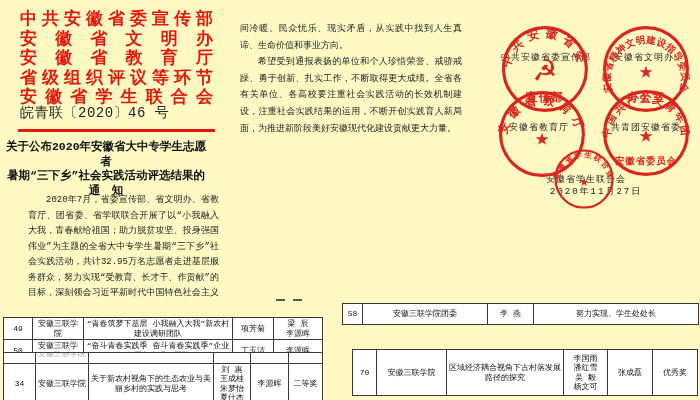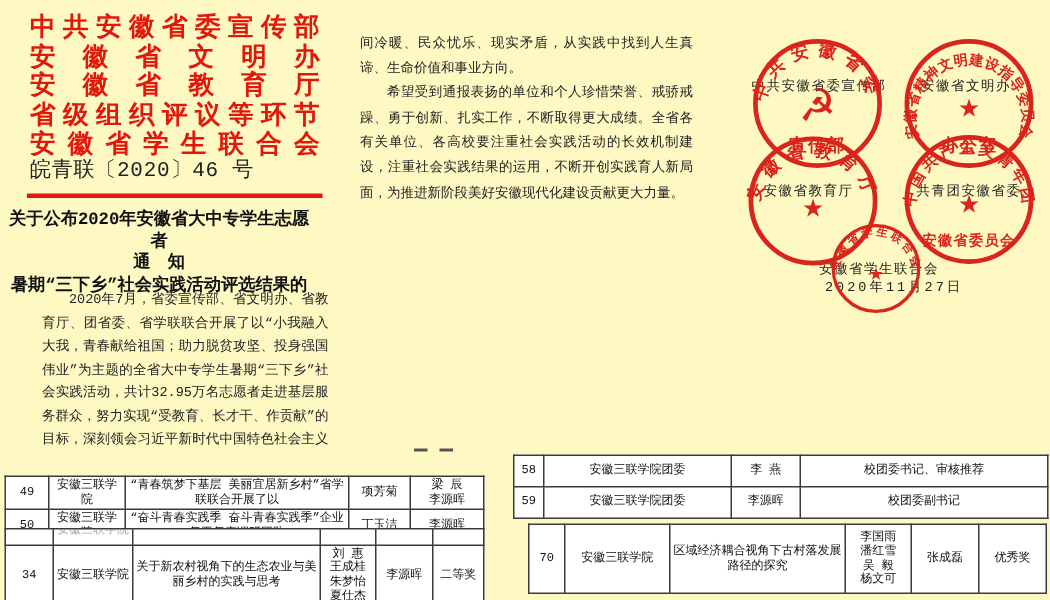--- a/index.html
+++ b/index.html
@@ -80,22 +80,22 @@
     <div class="hline">中共安徽省委宣传部</div>
     <div class="hline">安徽省文明办</div>
     <div class="hline">安徽省教育厅</div>
     <div class="hline">省级组织评议等环节</div>
     <div class="hline">安徽省学生联合会</div>
   </div>
   <div class="doc-number">皖青联〔2020〕46 号</div>
   <div class="red-rule"></div>
   <div class="notice-title">
     <div>关于公布2020年安徽省大中专学生志愿者</div>
+    <div>暑期“三下乡”社会实践活动评选结果的</div>
     <div>通　知</div>
-    <div>暑期“三下乡”社会实践活动评选结果的</div>
   </div>
   <div class="page1-body body-text">
     <p class="ind">2020年7月，省委宣传部、省文明办、省教育厅、团省委、省学联联合开展了以“小我融入大我，青春献给祖国；助力脱贫攻坚、投身强国伟业”为主题的全省大中专学生暑期“三下乡”社会实践活动，共计32.95万名志愿者走进基层服务群众，努力实现“受教育、长才干、作贡献”的目标，深刻领会习近平新时代中国特色社会主义思想的科学内涵和实践伟力，在基层体察世</p>
   </div>
 
   <div class="page2-body body-text">
     <p>间冷暖、民众忧乐、现实矛盾，从实践中找到人生真谛、生命价值和事业方向。</p>
     <p class="ind">希望受到通报表扬的单位和个人珍惜荣誉、戒骄戒躁、勇于创新、扎实工作，不断取得更大成绩。全省各有关单位、各高校要注重社会实践活动的长效机制建设，注重社会实践结果的运用，不断开创实践育人新局面，为推进新阶段美好安徽现代化建设贡献更大力量。</p>
 
   </div>
@@ -162,21 +162,21 @@
         <col style="width:29px">
         <col style="width:51px">
         <col style="width:149px">
         <col style="width:41px">
         <col style="width:49px">
       </colgroup>
     <tbody>
         <tr>
       <td>49</td>
       <td>安徽三联学院</td>
-      <td class="tleft">“青春筑梦下基层 美丽宜居新乡村”省学联联合开展了以</td>
+      <td class="tleft">“青春筑梦下基层 小我融入大我”新农村建设调研团队</td>
       <td>项芳菊</td>
       <td class="pre">梁 辰
 李源晖</td>
     </tr>
     <tr>
       <td>50</td>
       <td>安徽三联学院</td>
       <td class="tleft">“奋斗青春实践季 奋斗青春实践季”企业复工复产调研团队</td>
       <td>丁玉洁</td>
       <td class="pre">李源晖</td>
@@ -223,27 +223,21 @@
         <col style="width:20px">
         <col style="width:125px">
         <col style="width:46px">
         <col style="width:165px">
       </colgroup>
     <tbody>
         <tr>
       <td>58</td>
       <td>安徽三联学院团委</td>
       <td>李 燕</td>
-      <td>校团委书记、审核推荐</td>
-    </tr>
-    <tr>
-      <td>59</td>
-      <td>安徽三联学院团委</td>
-      <td>李源晖</td>
-      <td>校团委副书记</td>
+      <td>努力实现、学生处处长</td>
     </tr>
   </tbody>
     </table>
 
   <table class="frag" id="fragD">
     <colgroup>
         <col style="width:24px">
         <col style="width:70px">
         <col style="width:117px">
         <col style="width:44px">

